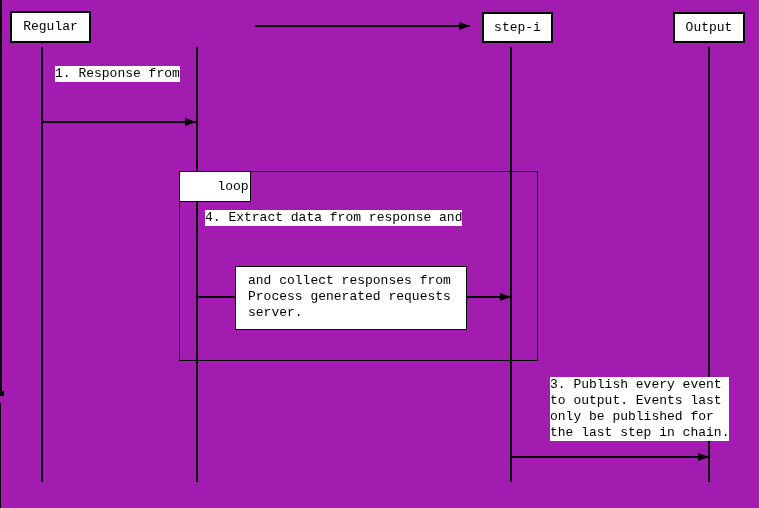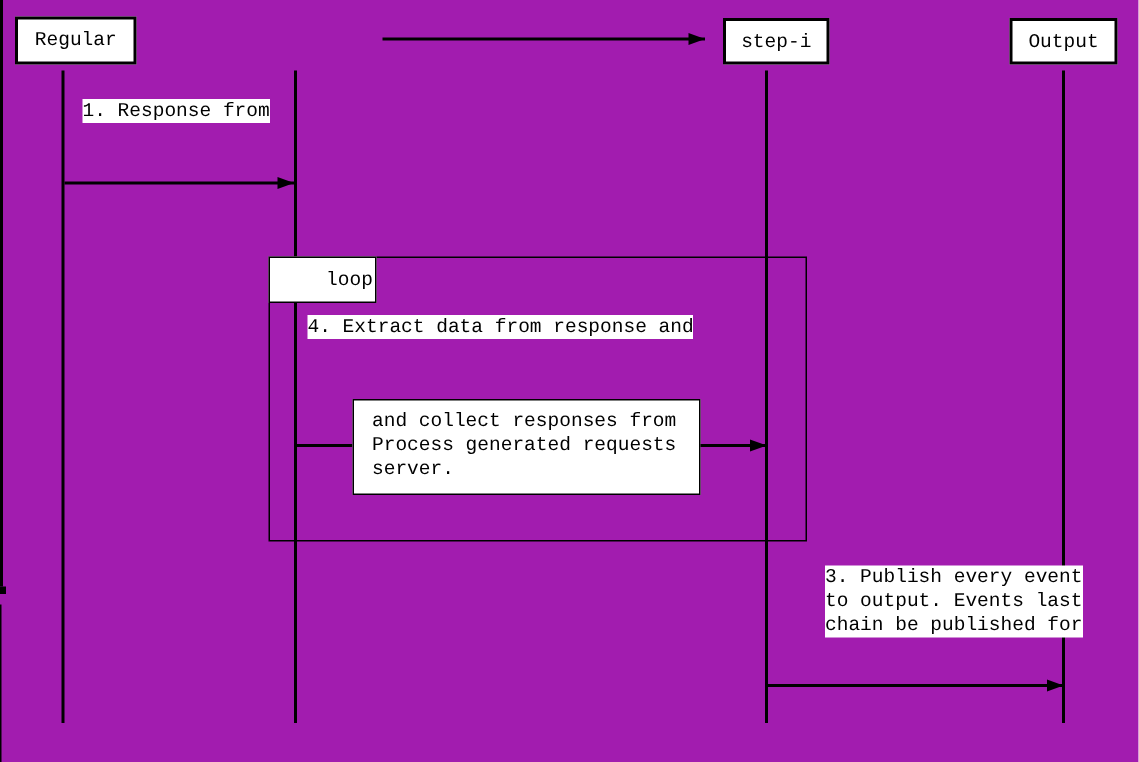--- a/index.html
+++ b/index.html
@@ -129,19 +129,20 @@
     <div>Process generated requests</div>
     <div>server.</div>
   </div>
   <div class="arrow" style="left:467px;top:296px;width:44px;">
     <span class="ah"></span>
   </div>
 
   <div class="msgtext" style="left:517px;top:377px;margin-left:33px;">
     <div>3. Publish every event</div>
     <div>to output. Events last</div>
-    <div>chain be published for</div>
+    <div>only be published for</div>
+    <div>the last step in chain.</div>
   </div>
   <div class="arrow" style="left:511px;top:456px;width:198px;">
     <span class="ah"></span>
   </div>
 
 </div>
 
 </body></html>

